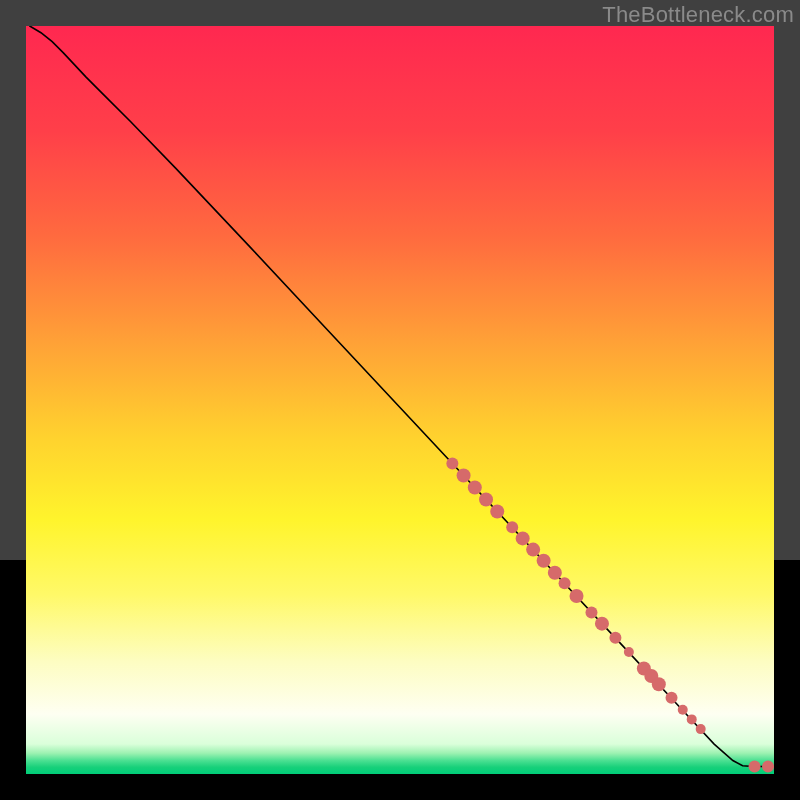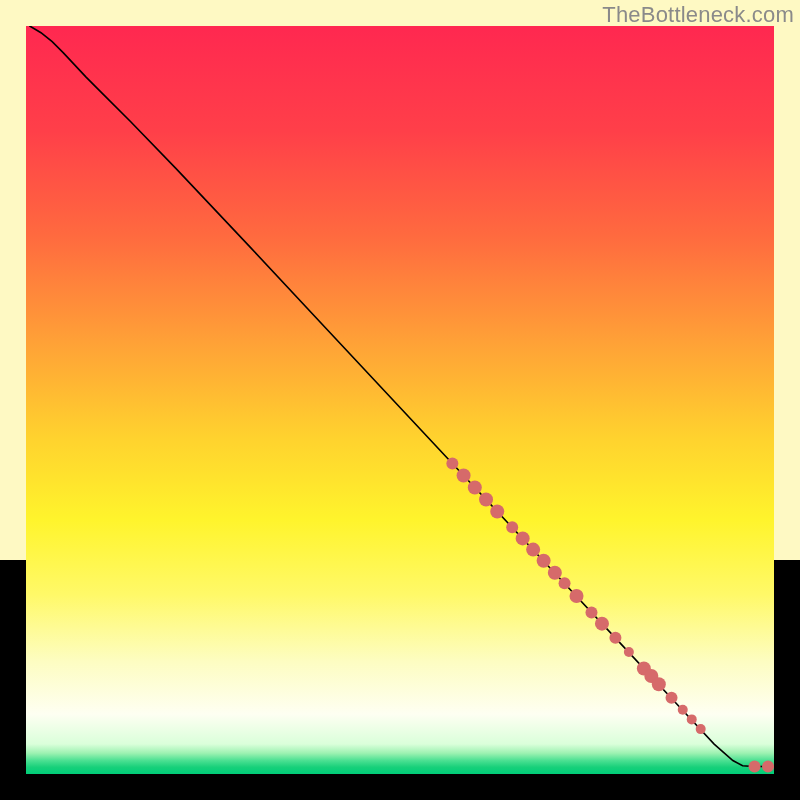--- a/index.html
+++ b/index.html
@@ -8,21 +8,21 @@
     width: 800px;
     height: 800px;
     overflow: hidden;
     background: #000;
     font-family: Arial, Helvetica, sans-serif;
   }
   .stage {
     position: relative;
     width: 800px;
     height: 560px;
-    background: #fef9c3;
+    background: #404040;
   }
   .plot-area {
     position: absolute;
     left: 26px;
     top: 26px;
     width: 748px;
     height: 748px;
     overflow: hidden;
   }
   .attribution {

